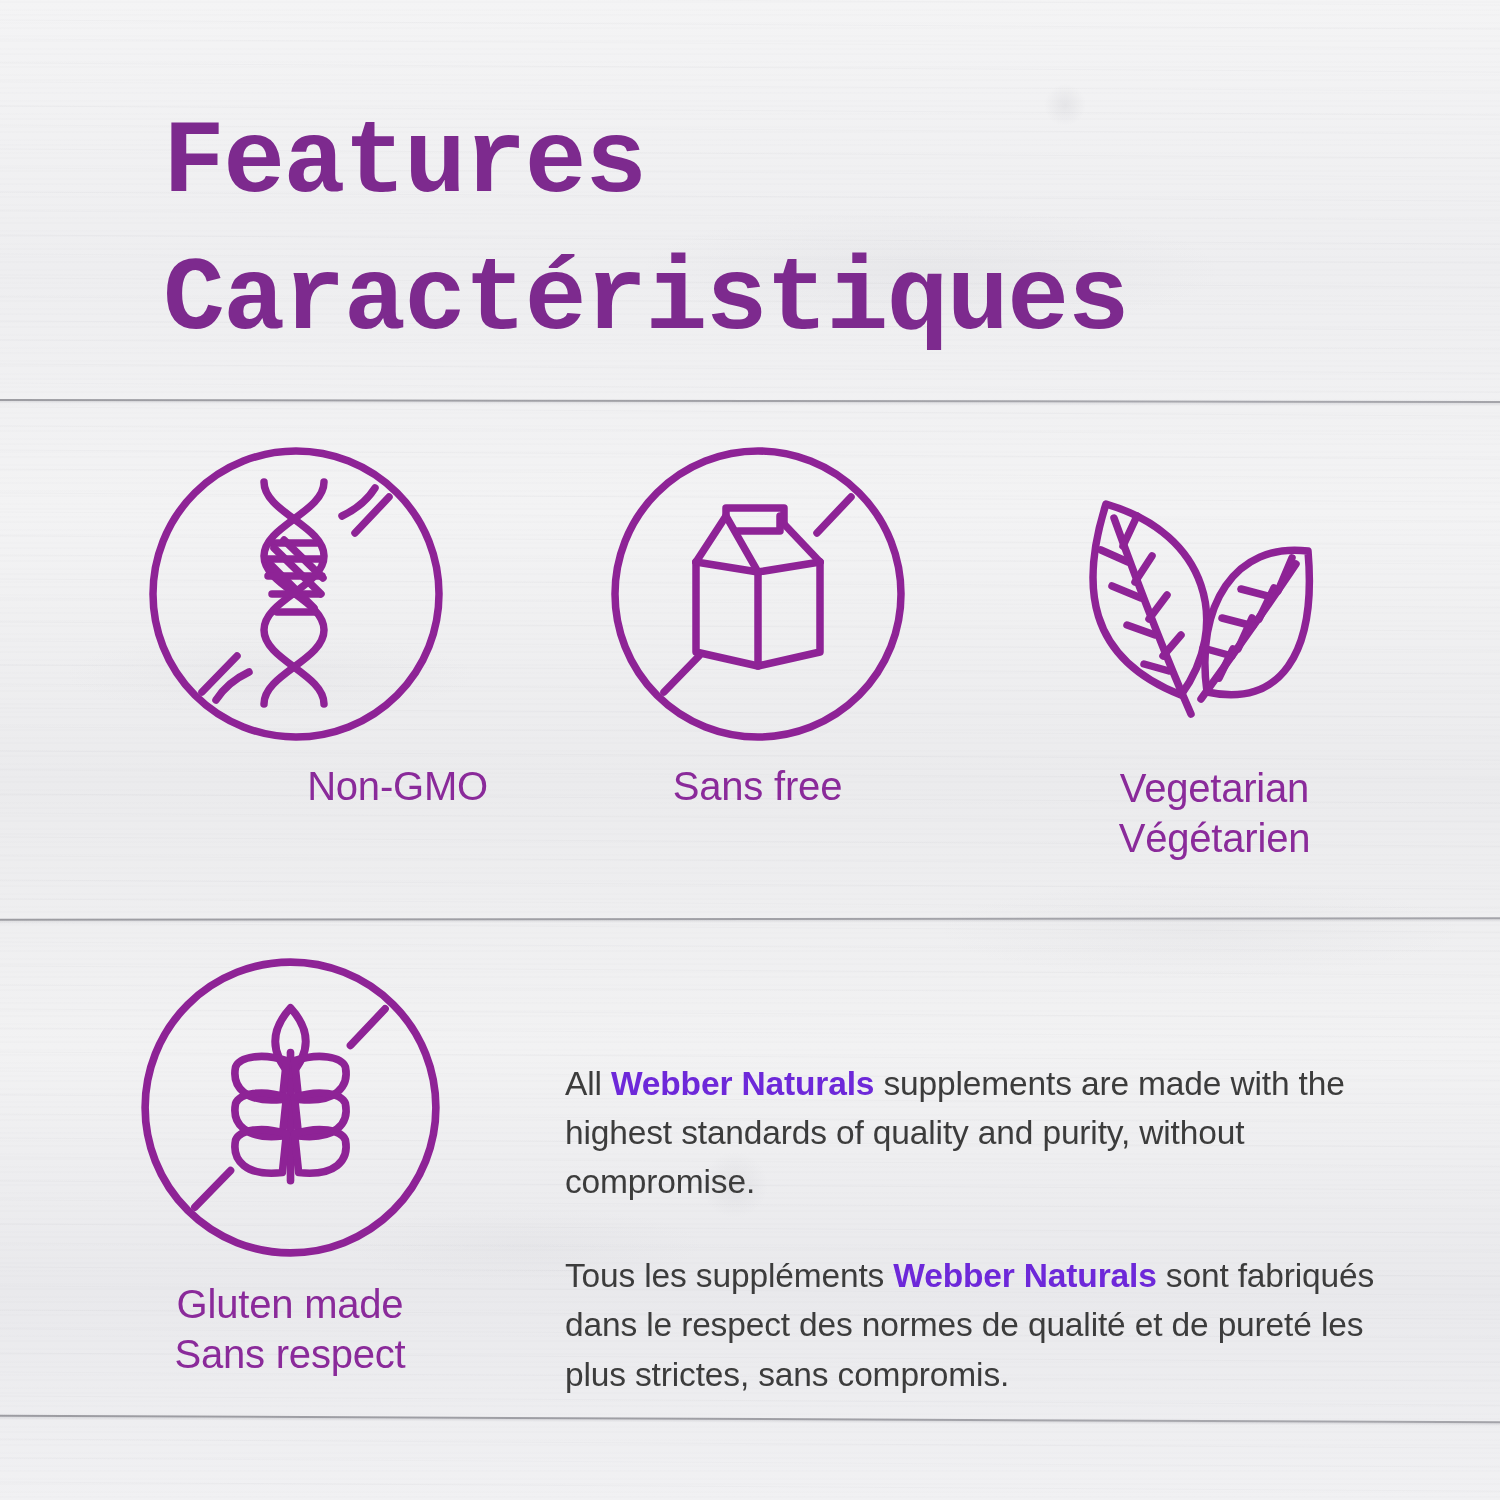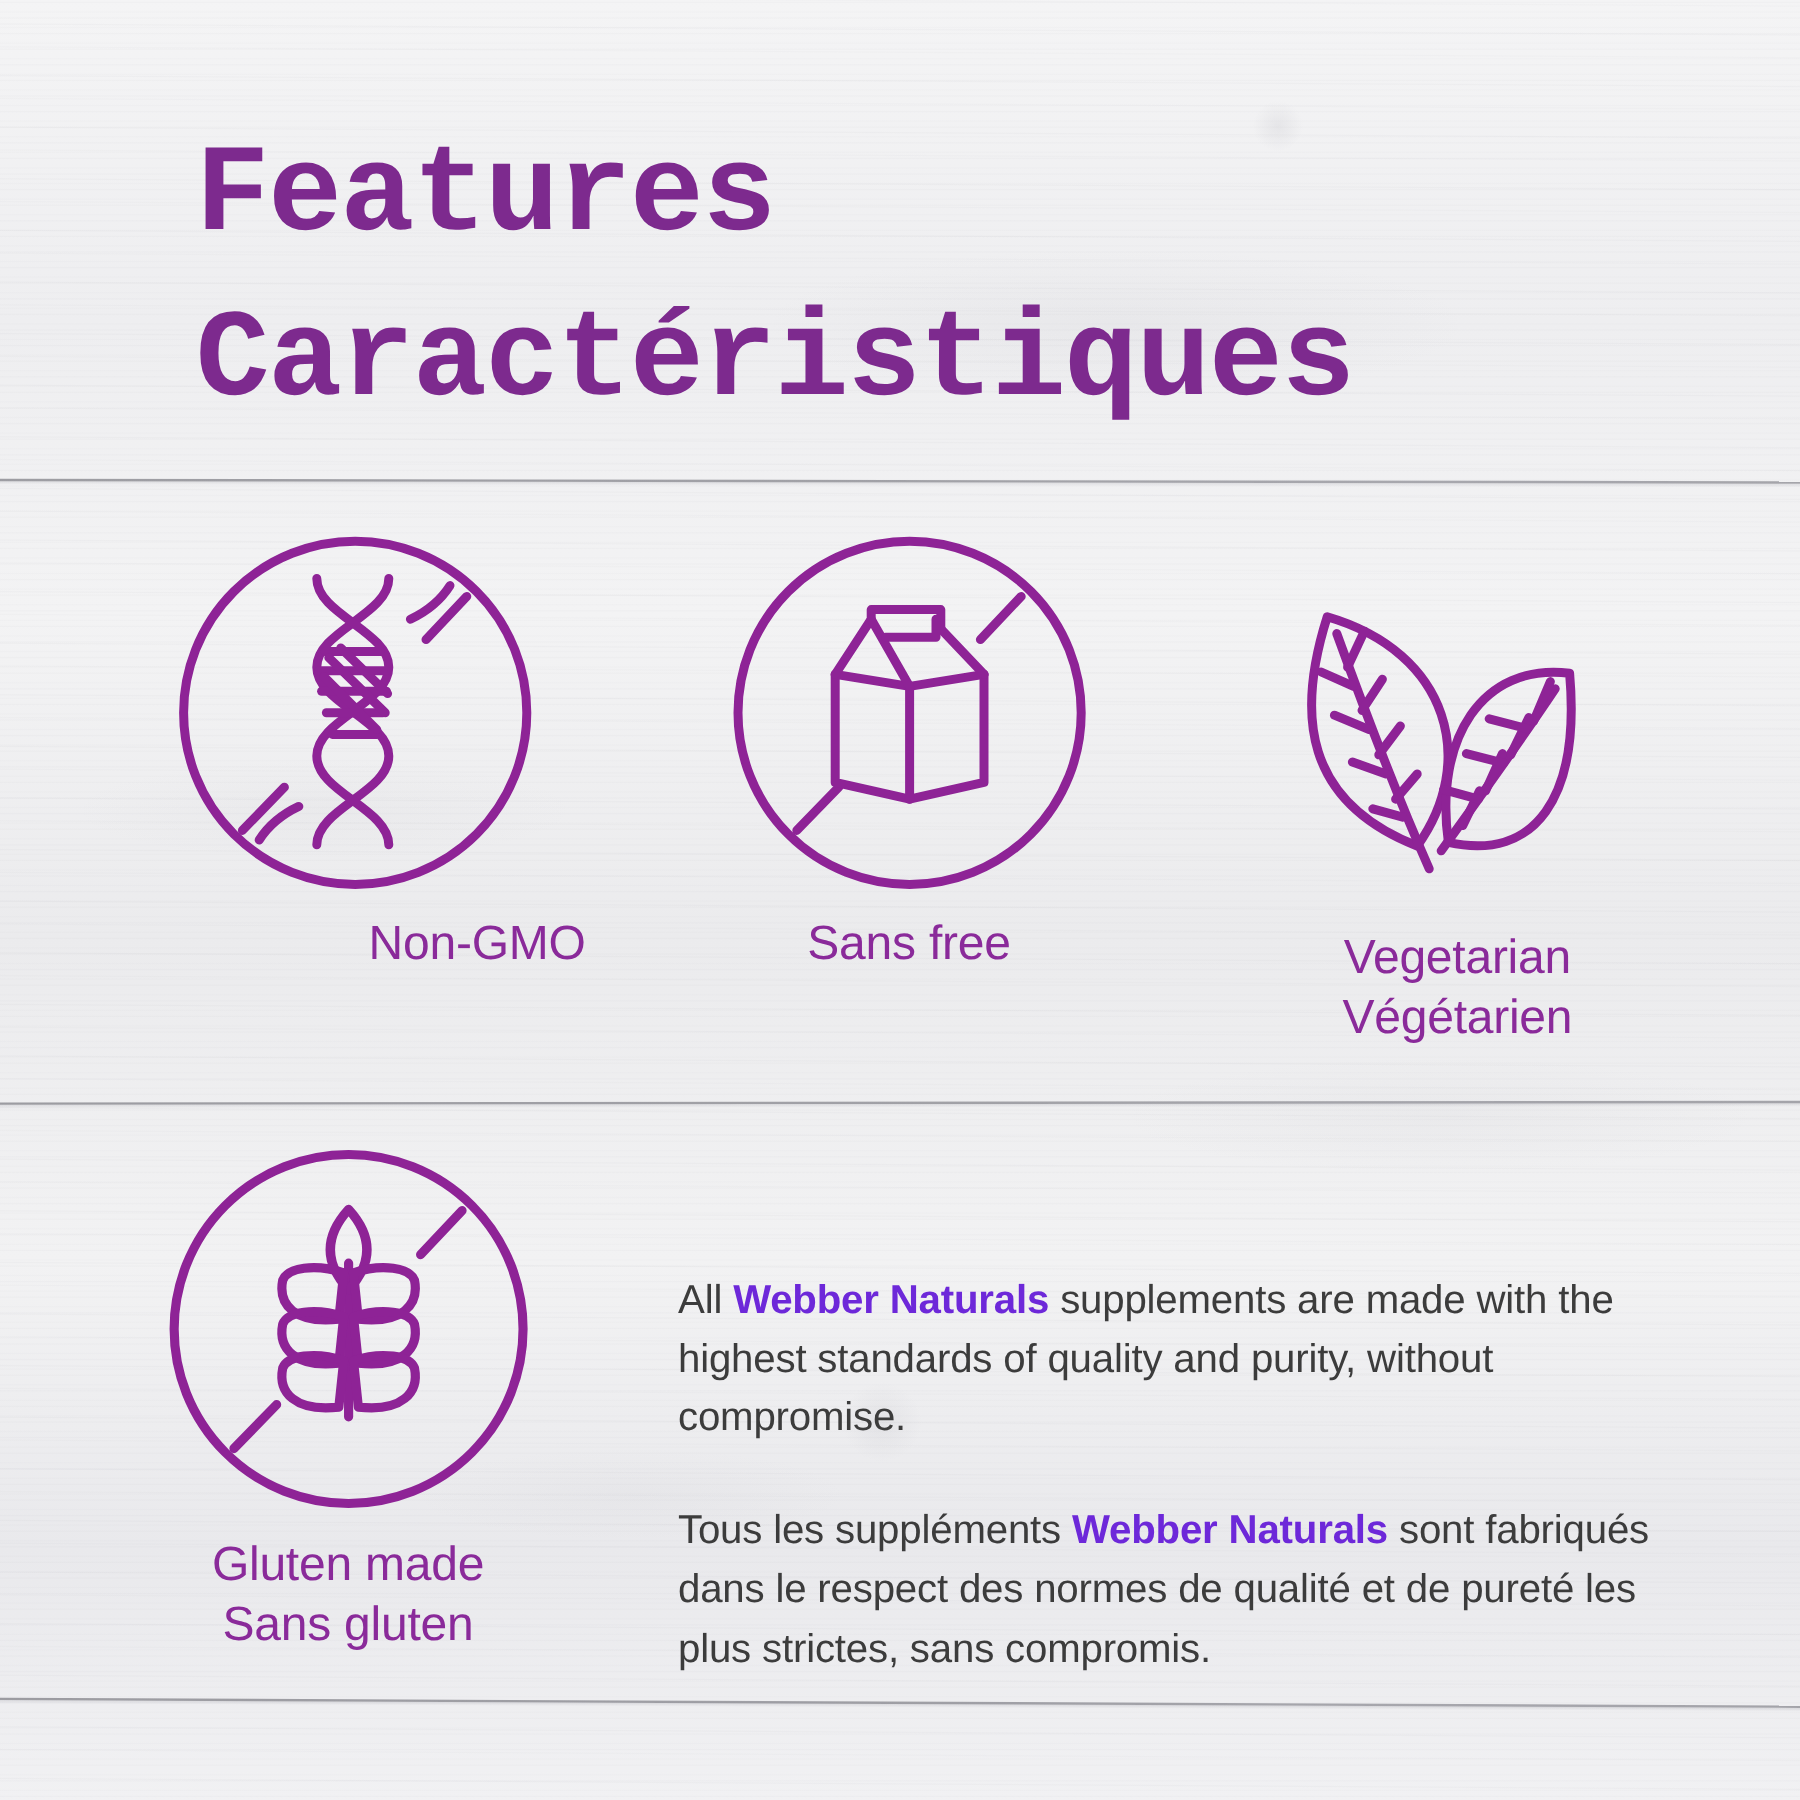--- a/index.html
+++ b/index.html
@@ -147,21 +147,21 @@
     font-family: "Liberation Sans", sans-serif;
     font-size: 40px;
     line-height: 1.24;
     font-weight: 400;
     letter-spacing: -0.2px;
     white-space: nowrap;
   }
 
   .feat-gmo     { left: 103px;  top: 0;   width: 385px; text-align: right; }
   .feat-dairy   { left: 565px;  top: 0;   width: 385px; }
-  .feat-veg     { left: 1022px; top: 16px;   width: 385px; }
+  .feat-veg     { left: 1022px; top: 6px;   width: 385px; }
 
   .feat-gmo .icon-wrap   { padding-top: 4px; }
   .feat-dairy .icon-wrap { padding-top: 4px; }
   .feat-veg .icon-wrap   { padding-top: 0px; }
 
   .feat-gmo .caption-box   { margin-top: 18px; }
   .feat-dairy .caption-box { margin-top: 18px; }
   .feat-veg .caption-box   { margin-top: 18px; }
 
   
@@ -344,21 +344,21 @@
 
             <path d="M146 140 C122 132 100 136 96 146 C92 166 106 182 142 178 Z"></path>
             <path d="M154 140 C178 132 200 136 204 146 C208 166 194 182 158 178 Z"></path>
 
             <path d="M146 176 C122 168 100 172 96 182 C92 202 106 218 142 214 Z"></path>
             <path d="M154 176 C178 168 200 172 204 182 C208 202 194 218 158 214 Z"></path>
           </svg>
         </div>
         <div class="caption-box">
           <div class="caption">Gluten made</div>
-          <div class="caption">Sans gluten</div>
+          <div class="caption">Sans respect</div>
         </div>
       </div>
 
       <div class="paragraphs">
         <p class="para"><span>All </span><b>Webber Naturals</b><span> supplements are made with the highest standards of quality and purity, without compromise.</span></p>
         <p class="para"><span>Tous les suppléments </span><b>Webber Naturals</b><span> sont fabriqués dans le respect des normes de qualité et de pureté les plus strictes, sans compromis.</span></p>
       </div>
 
     </div>
 

